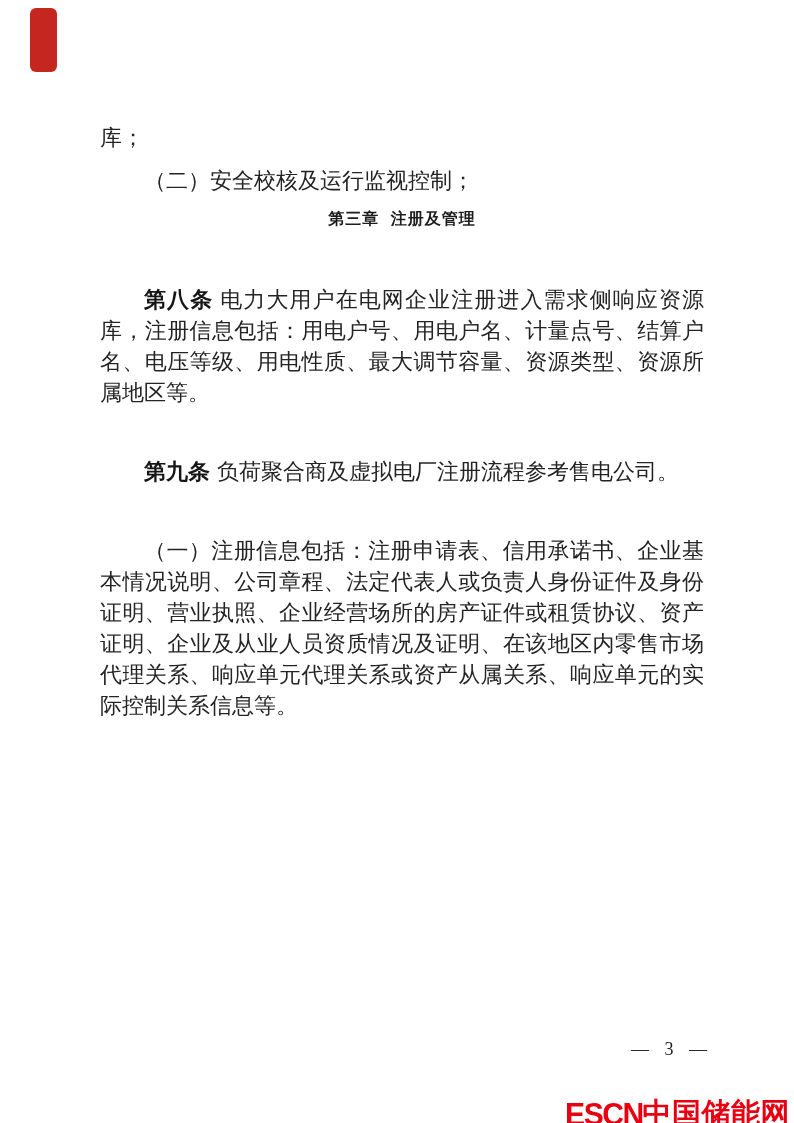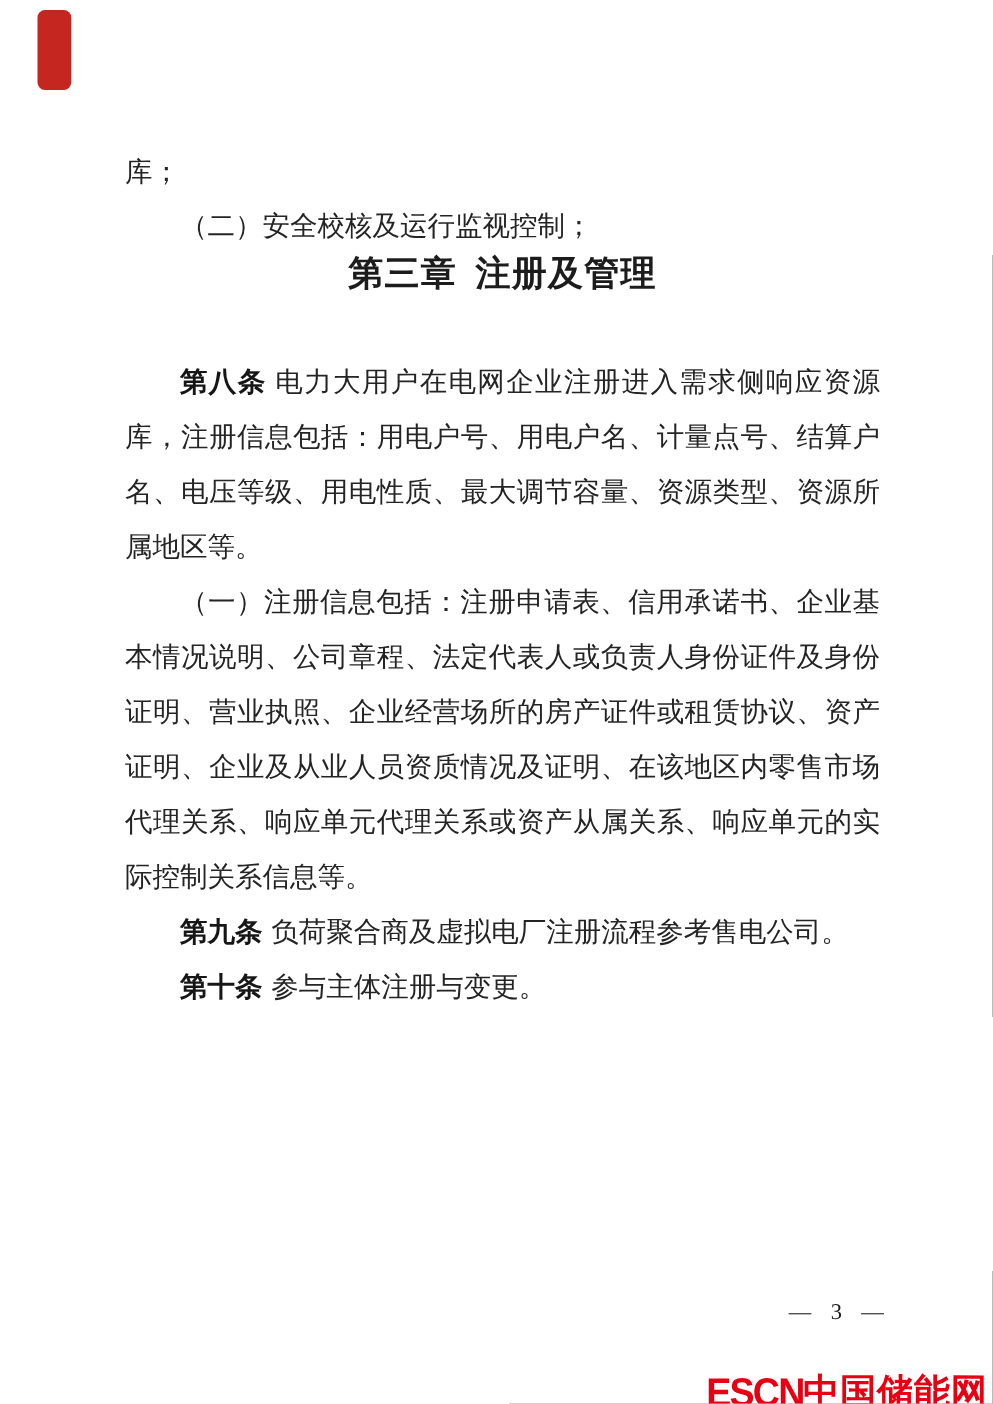--- a/index.html
+++ b/index.html
@@ -33,30 +33,31 @@
     line-height: 43px;
     white-space: nowrap;
   }
   .indent { text-indent: 44px; }
   .chapter-heading {
     margin: 27px 0 0 0;
     line-height: 34px;
     text-align: center;
     font-family: "Liberation Sans", "DejaVu Sans", sans-serif;
     font-weight: bold;
-    font-size: 28px;
+    font-size: 16px;
     letter-spacing: 1px;
     word-spacing: 6px;
     color: #1c1c1c;
   }
   .paras { margin-top: 48px; }
   .paras p.para {
-    line-height: 44px;
+    line-height: 31px;
     text-align: justify;
     text-justify: inter-character;
+    margin-top: 48px;
   }
   .lead {
     font-weight: bold;
     color: #161616;
     margin-right: 7px;
   }
   .page-number {
     position: absolute;
     top: 1039px;
     right: 86px;
@@ -99,23 +100,22 @@
   <div class="content">
     <div class="intro">
         <p class="">库；</p>
         <p class="indent">（二）安全校核及运行监视控制；</p>
       </div>
 
     <p class="chapter-heading">第三章 注册及管理</p>
 
     <div class="paras">
         <p class="para indent"><b class="lead">第八条</b>电力大用户在电网企业注册进入需求侧响应资源库，注册信息包括：用电户号、用电户名、计量点号、结算户名、电压等级、用电性质、最大调节容量、资源类型、资源所属地区等。</p>
+        <p class="para indent"><b class="lead">第九条</b>负荷聚合商及虚拟电厂注册流程参考售电公司。</p>
         <p class="para indent">（一）注册信息包括：注册申请表、信用承诺书、企业基本情况说明、公司章程、法定代表人或负责人身份证件及身份证明、营业执照、企业经营场所的房产证件或租赁协议、资产证明、企业及从业人员资质情况及证明、在该地区内零售市场代理关系、响应单元代理关系或资产从属关系、响应单元的实际控制关系信息等。</p>
-        <p class="para indent"><b class="lead">第九条</b>负荷聚合商及虚拟电厂注册流程参考售电公司。</p>
-        <p class="para indent"><b class="lead">第十条</b>参与主体注册与变更。</p>
       </div>
   </div>
 
   <div class="page-number">— 3 —</div>
 
   <div class="logo" style="color: rgb(230, 0, 18);">
     <span class="logo-en">ESCN</span>
       <span class="logo-cn">中国储能网</span>
   </div>
 

